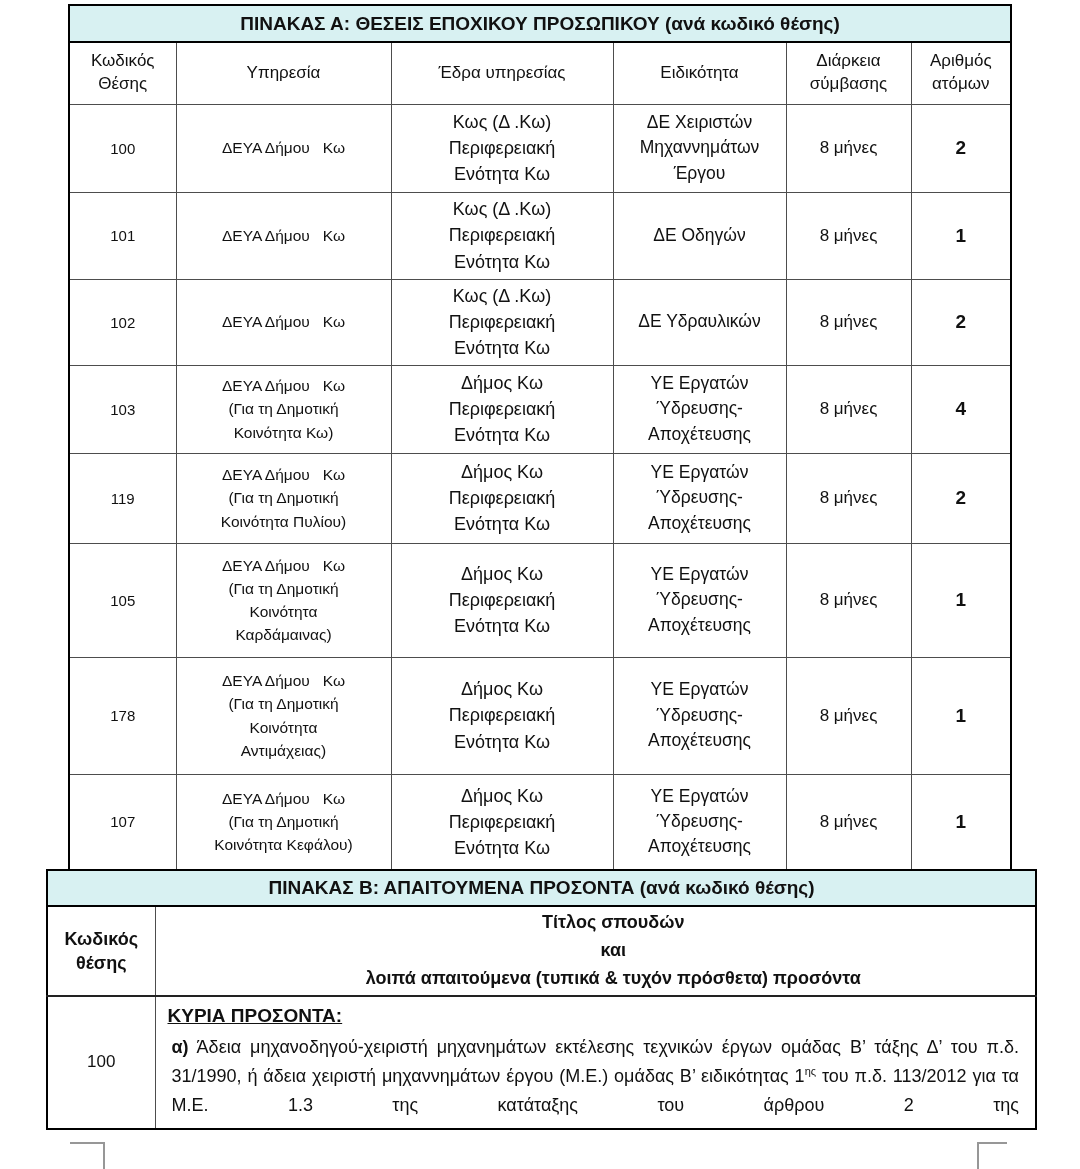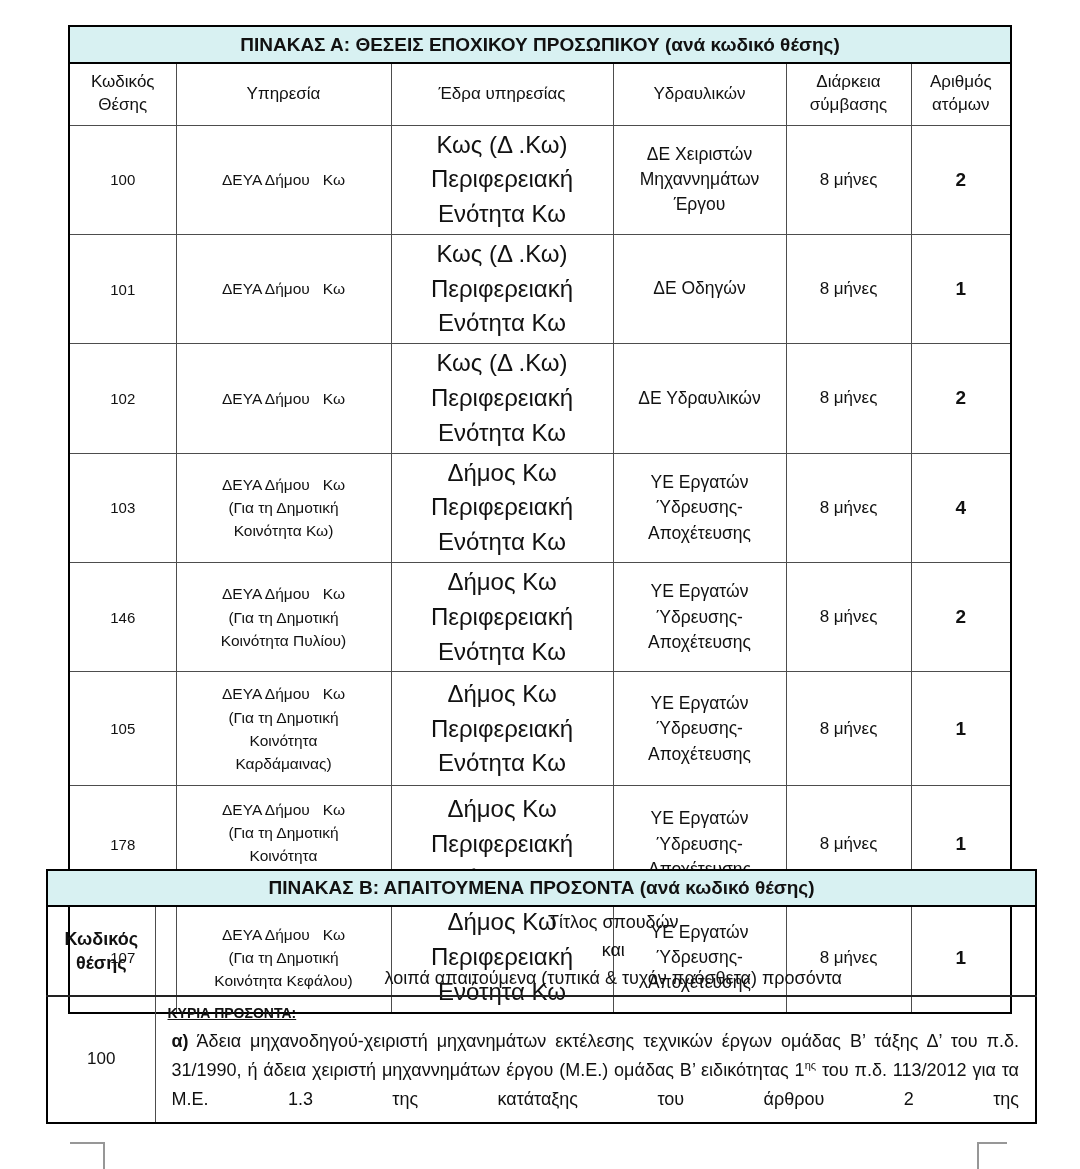--- a/index.html
+++ b/index.html
@@ -27,44 +27,44 @@
     overflow: hidden;
   }
   .title-cell {
     background: #d8f1f2;
     border-bottom: 2px solid #000000 !important;
     font-weight: bold;
     font-size: 19px;
     white-space: normal !important;
   }
   
-  .tbl-a { left: 68px; top: 25px; width: 942px; }
+  .tbl-a { left: 68px; top: 4px; width: 942px; }
   .tbl-a .head { font-size: 17px; line-height: 1.35; }
   .tbl-a .cell-code { font-size: 15px; }
   .tbl-a .cell-service { font-size: 15.5px; line-height: 1.5; }
-  .tbl-a .cell-seat { font-size: 24px; line-height: 1.45; }
+  .tbl-a .cell-seat { font-size: 18px; line-height: 1.45; }
   .tbl-a .cell-specialty { font-size: 17.5px; line-height: 1.45; }
   .tbl-a .cell-duration { font-size: 17px; }
   .tbl-a .cell-count { font-size: 19px; font-weight: bold; }
   
   .tbl-b { left: 46px; top: 869px; width: 989px; border-bottom-width: 3px; }
   .tbl-b .head-code { font-weight: bold; font-size: 18px; line-height: 1.35; }
-  .tbl-b .head-qual { font-weight: normal; font-size: 18px; line-height: 1.55; border-bottom: 2px solid #222 !important; padding-left: 40px; }
+  .tbl-b .head-qual { font-weight: bold; font-size: 18px; line-height: 1.55; border-bottom: 2px solid #222 !important; padding-left: 40px; }
   .tbl-b .head-code { border-bottom: 2px solid #222 !important; }
   .tbl-b .cell-code-b { font-size: 17px; }
   .qual-cell {
     text-align: left !important;
     vertical-align: top !important;
     white-space: normal !important;
     padding: 6px 12px 4px 12px !important;
   }
   .qual-heading {
     font-weight: bold;
     text-decoration: underline;
-    font-size: 14px;
+    font-size: 19px;
     margin: 2px 0 6px 0;
   }
   .qual-text {
     font-size: 18px;
     line-height: 29px;
     text-align: justify;
     text-align-last: justify;
     margin: 4px;
   }
   .item-label { font-weight: bold; }
@@ -96,21 +96,21 @@
     </colgroup>
     <tbody>
       <tr style="height:37px">
         <td colspan="6" class="title-cell">ΠΙΝΑΚΑΣ Α: ΘΕΣΕΙΣ ΕΠΟΧΙΚΟΥ ΠΡΟΣΩΠΙΚΟΥ (ανά κωδικό θέσης)</td>
       </tr>
       <tr style="height:62px">
         <td class="head">Κωδικός
 Θέσης</td>
         <td class="head">Υπηρεσία</td>
         <td class="head">Έδρα υπηρεσίας</td>
-        <td class="head">Υδραυλικών</td>
+        <td class="head">Ειδικότητα</td>
         <td class="head">Διάρκεια
 σύμβασης</td>
         <td class="head">Αριθμός
 ατόμων</td>
       </tr>
       <tr style="height:88px">
         <td class="cell-code">100</td>
         <td class="cell-service">ΔΕΥΑ Δήμου&nbsp;&nbsp; Κω</td>
         <td class="cell-seat">Κως (Δ .Κω)
 Περιφερειακή
@@ -149,21 +149,21 @@
         <td class="cell-seat">Δήμος Κω
 Περιφερειακή
 Ενότητα Κω</td>
         <td class="cell-specialty">ΥΕ Εργατών
 Ύδρευσης-
 Αποχέτευσης</td>
         <td class="cell-duration">8 μήνες</td>
         <td class="cell-count">4</td>
       </tr>
       <tr style="height:90px">
-        <td class="cell-code">146</td>
+        <td class="cell-code">119</td>
         <td class="cell-service">ΔΕΥΑ Δήμου&nbsp;&nbsp; Κω
 (Για τη Δημοτική
 Κοινότητα Πυλίου)</td>
         <td class="cell-seat">Δήμος Κω
 Περιφερειακή
 Ενότητα Κω</td>
         <td class="cell-specialty">ΥΕ Εργατών
 Ύδρευσης-
 Αποχέτευσης</td>
         <td class="cell-duration">8 μήνες</td>

